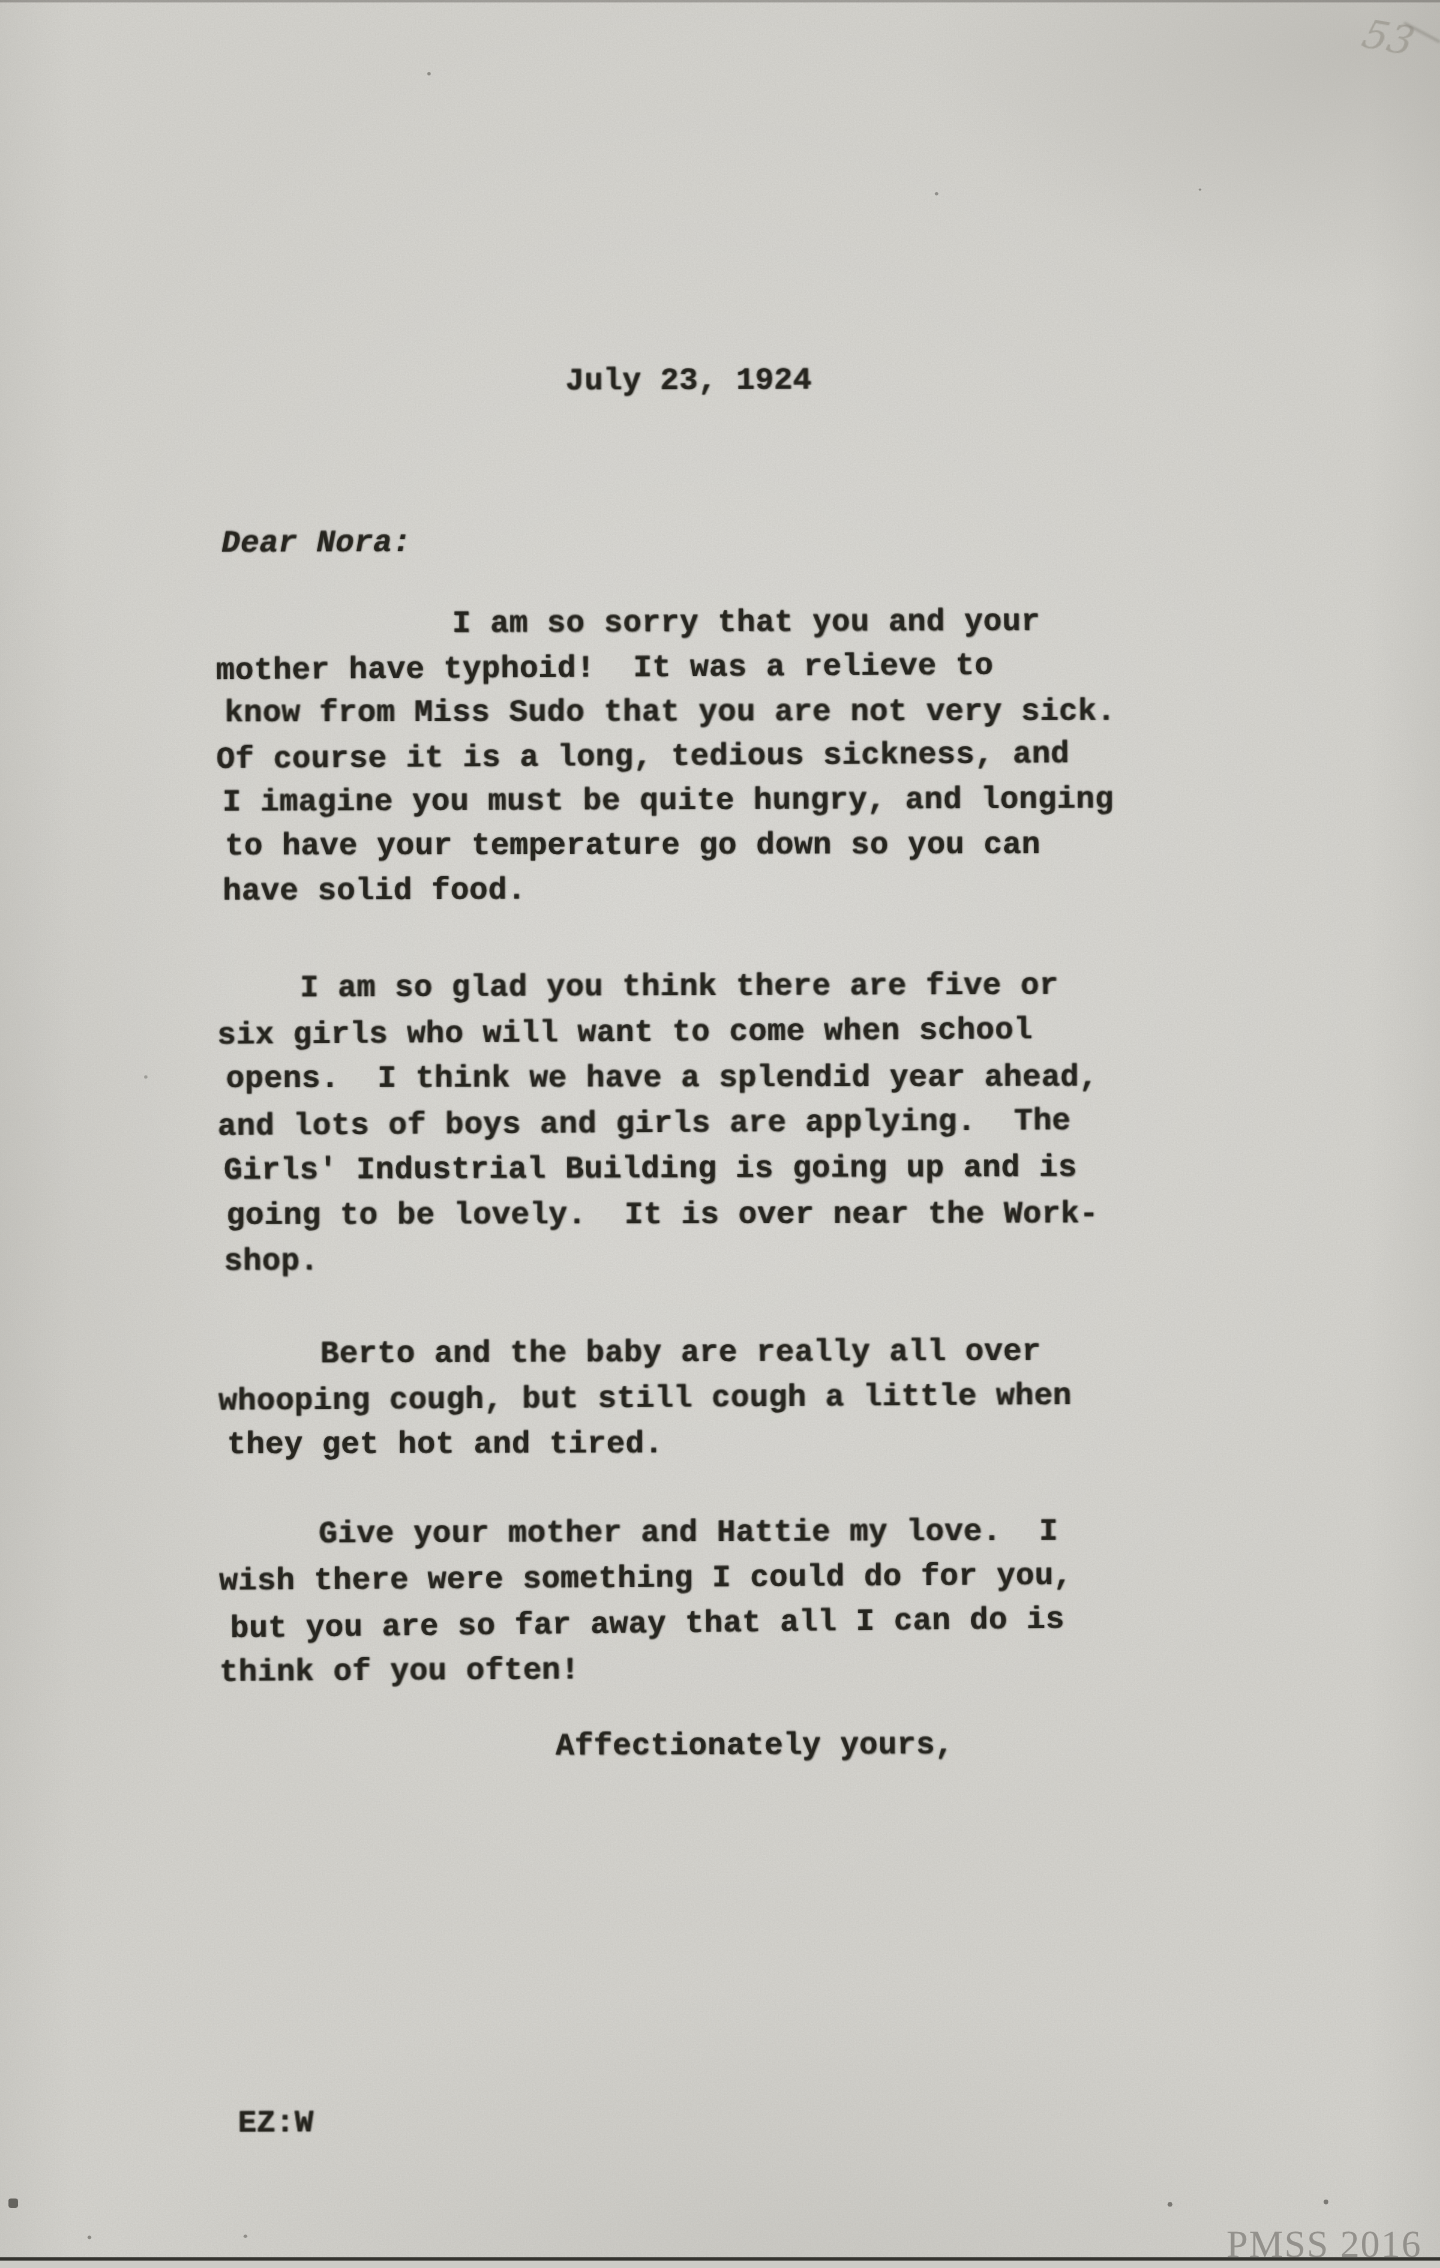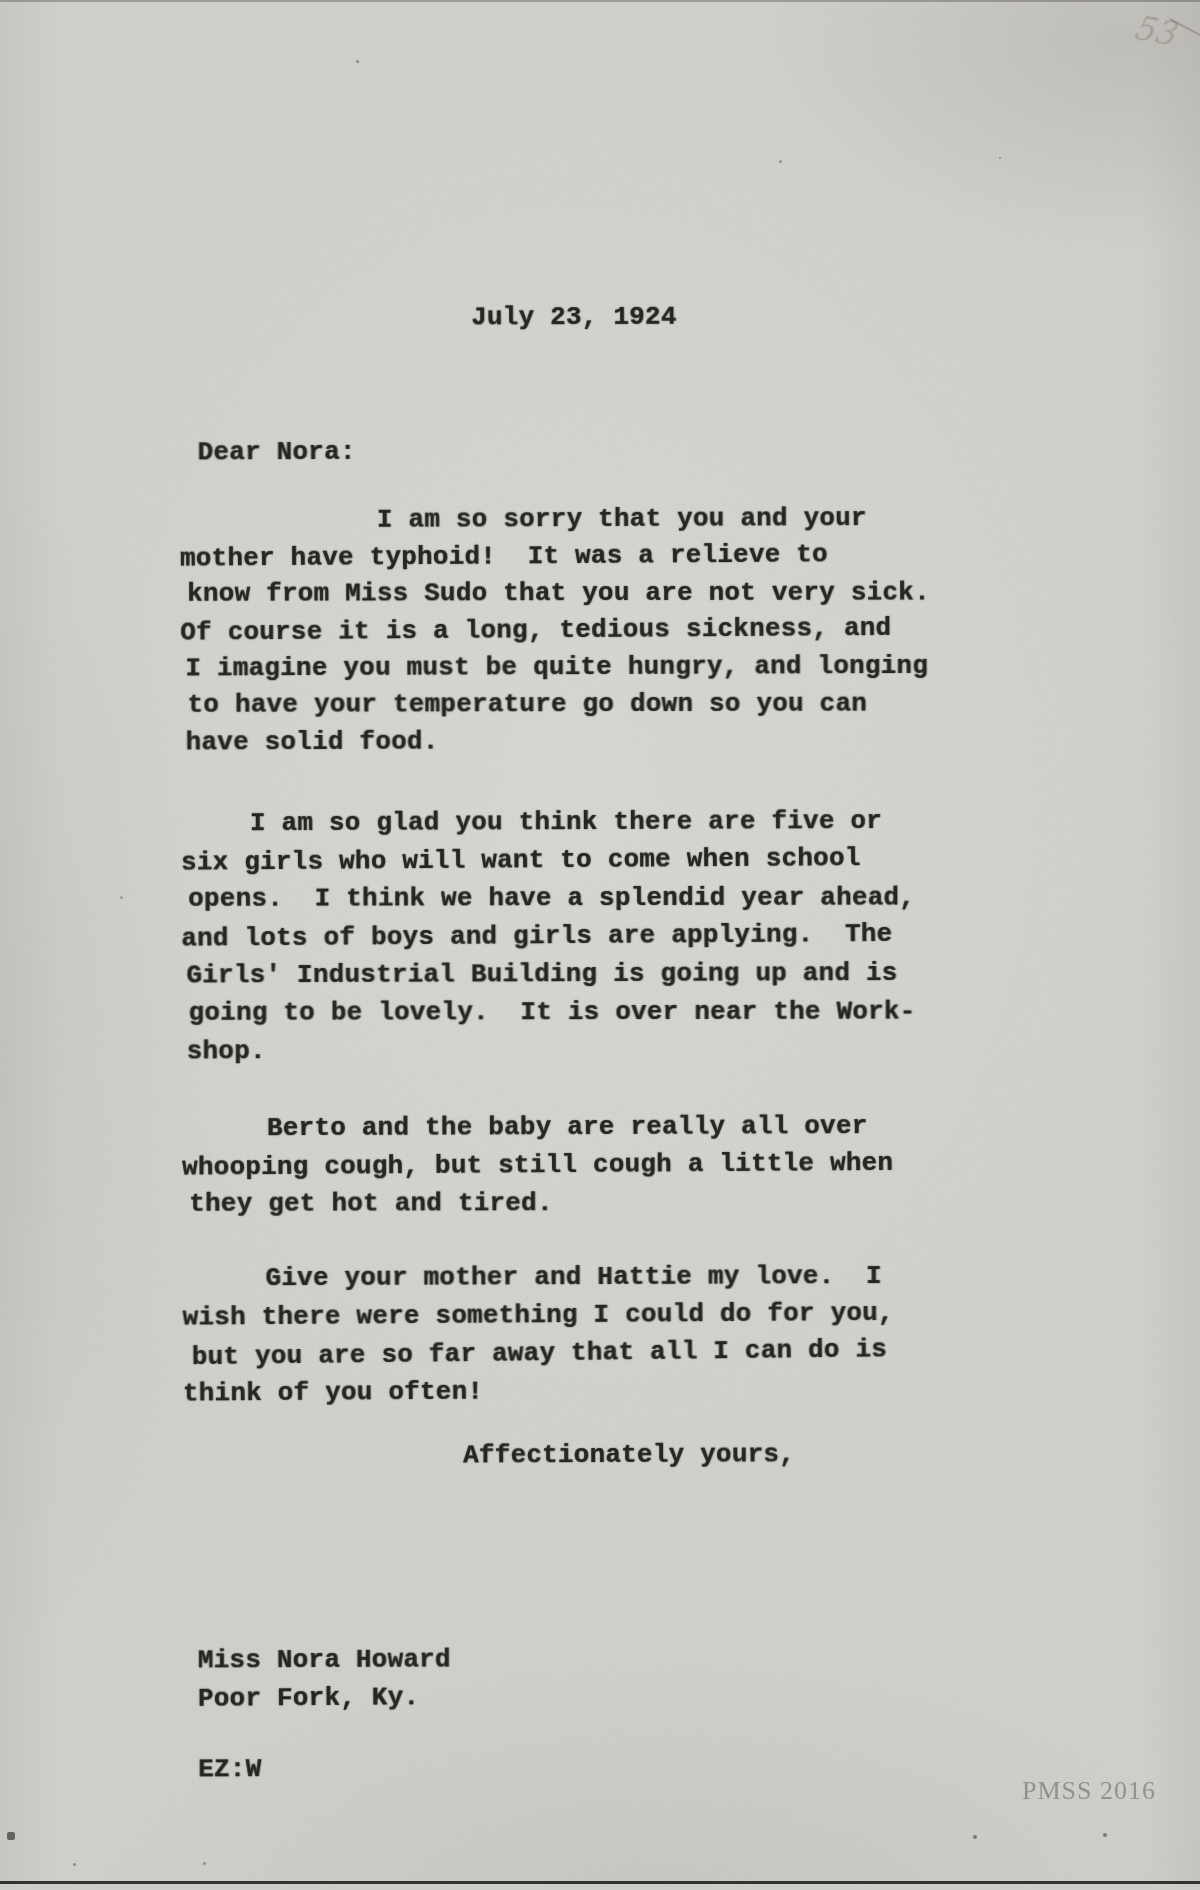--- a/index.html
+++ b/index.html
@@ -46,21 +46,21 @@
   .typed {
     font-size: 26px;
     font-weight: 700;
     white-space: pre;
     letter-spacing: 0.2px;
     text-shadow: 0 0 1.4px rgba(38,35,30,0.65), 0.6px 0.4px 0.8px rgba(38,35,30,0.35);
     filter: blur(0.3px);
   }
 
   .date-line     { position: absolute; left: 470px; top: 302px; }
-  .salutation    { position: absolute; left: 196px; top: 436px; }
+  .salutation    { position: absolute; left: 183px; top: 436px; font-style: italic; }
 
   .para { position: absolute; left: 183px; }
   .para-1 { top: 503px;  }
   .para-2 { top: 805px;  }
   .para-3 { top: 1110px; }
   .para-4 { top: 1260px; }
 
   .para .line { height: 38px; line-height: 34px; }
   .para-1 .line { height: 37px; line-height: 33px; }
 
@@ -76,23 +76,23 @@
 
   .closing-line   { position: absolute; left: 458px; top: 1440px; }
 
   .address-block  { position: absolute; left: 192px; top: 1642px; }
   .address-block .line { height: 38px; line-height: 34px; }
   .address-block .line:nth-child(2) { transform: rotate(-0.2deg); }
 
   .initials-line  { position: absolute; left: 192px; top: 1753px; font-family: Liberation Mono, monospace; }
 
   .watermark {
-    position: absolute; left: 1022px; top: 1776px;
+    position: absolute; left: 1022px; top: 1852px;
     font-family: "Liberation Serif", "DejaVu Serif", serif;
-    font-size: 26px; letter-spacing: 1px;
+    font-size: 32px; letter-spacing: 1px;
     color: #908e89; opacity: 0.95;
     white-space: pre;
   }
 
   .pencil-number {
     position: absolute; left: 1136px; top: 12px;
     font-family: "DejaVu Serif", "Liberation Serif", serif;
     font-style: italic;
     font-size: 33px;
     color: #9b988f;
@@ -174,24 +174,20 @@
 
     <div class="para para-4">
       <div class="typed line">Give your mother and Hattie my love.  I</div>
       <div class="typed line">wish there were something I could do for you,</div>
       <div class="typed line">but you are so far away that all I can do is</div>
       <div class="typed line">think of you often!</div>
     </div>
 
     <div class="typed closing-line">Affectionately yours,</div>
 
-    <div class="address-block">
-      <div class="typed line">Miss Nora Howard</div>
-      <div class="typed line">Poor Fork, Ky.</div>
-    </div>
 
     <div class="typed initials-line">EZ:W</div>
 
   </div>
 
   <div class="watermark" style="color: rgb(144, 142, 137);">PMSS 2016</div>
 
   <div class="speck s1"></div>
   <div class="speck s2"></div>
   <div class="speck s3"></div>

